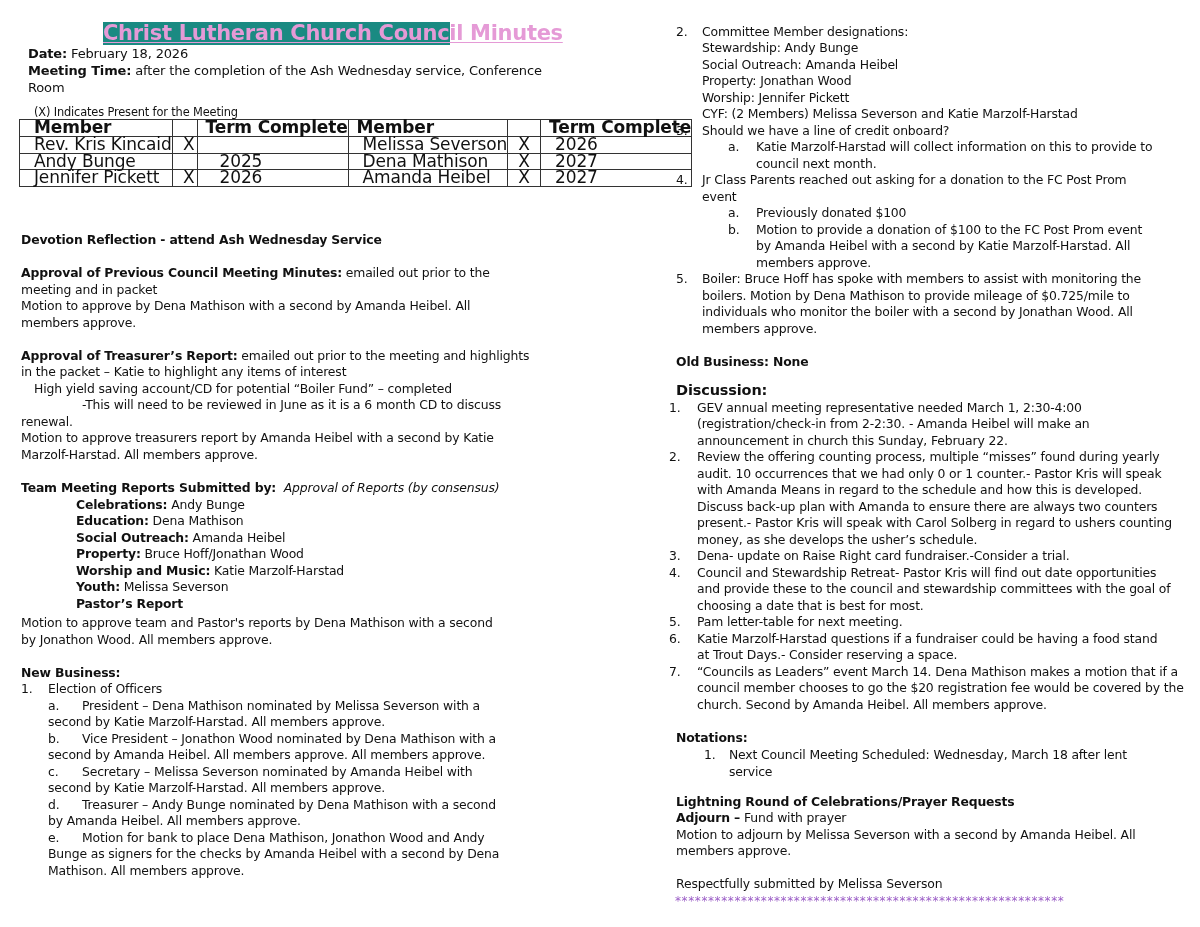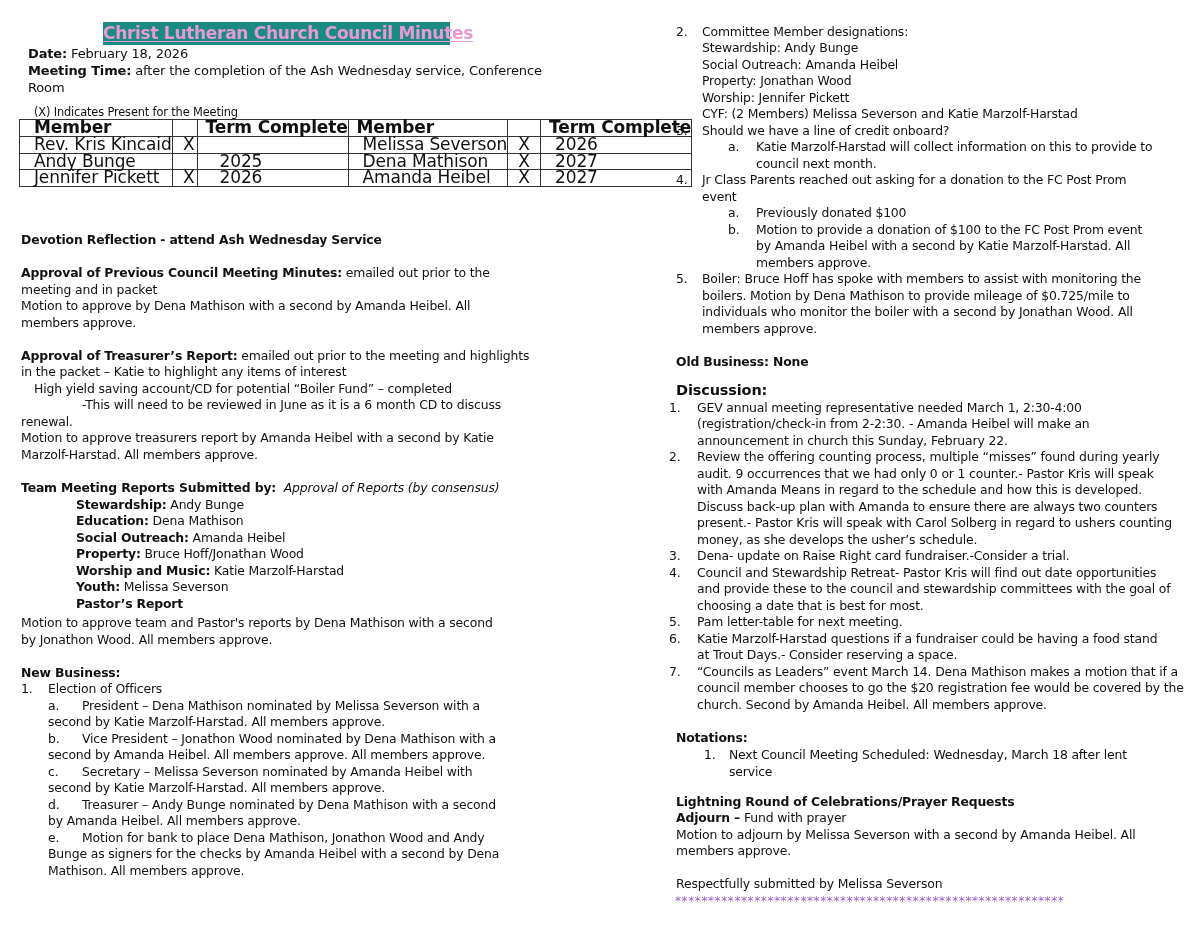--- a/index.html
+++ b/index.html
@@ -8,21 +8,21 @@
     font-family: "DejaVu Sans", sans-serif; color: #111111;
   }
   .ln {
     position: absolute; white-space: nowrap; font-size: 12.4px; line-height: 16px;
     letter-spacing: -0.15px;
   }
   .ln b, .b { font-weight: bold; }
   .ln i { font-style: italic; }
   .title {
     position: absolute; left: 103px; top: 22px; width: 347px; height: 23px;
-    background: #1a8a82; color: #e59ad6; font-weight: bold; font-size: 17px;
+    background: #1a8a82; color: #e59ad6; font-weight: bold; font-size: 21px;
     line-height: 23px; text-align: center; text-decoration: underline;
     text-decoration-thickness: 1px; text-underline-offset: 2px;
     letter-spacing: -0.3px; white-space: nowrap;
   }
   .small { font-size: 11.4px; }
   table.att {
     position: absolute; left: 19px; top: 119px; border-collapse: collapse;
     font-size: 17px; letter-spacing: -0.15px;
   }
   table.att td, table.att th {
@@ -101,21 +101,21 @@
 
 <div class="ln" style="left:21px;top:348px;"><b>Approval of Treasurer’s Report:</b><span>  emailed out prior to the meeting and highlights</span></div>
 <div class="ln" style="left:21px;top:364px;">in the packet – Katie to highlight any items of interest</div>
 <div class="ln" style="left:34px;top:381px;">High yield saving account/CD for potential “Boiler Fund” – completed</div>
 <div class="ln" style="left:82px;top:397px;">-This will need to be reviewed in June as it is a 6 month CD to discuss</div>
 <div class="ln" style="left:21px;top:414px;">renewal.</div>
 <div class="ln" style="left:21px;top:430px;">Motion to approve treasurers report by Amanda Heibel with a second by Katie</div>
 <div class="ln" style="left:21px;top:447px;">Marzolf-Harstad.  All members approve.</div>
 
 <div class="ln" style="left:21px;top:480px;"><b>Team Meeting Reports Submitted by:</b>&nbsp; <i>Approval of Reports (by consensus)</i></div>
-<div class="ln" style="left:76px;top:497px;"><b>Stewardship:</b><span> Andy Bunge</span></div>
+<div class="ln" style="left:76px;top:497px;"><b>Celebrations:</b><span> Andy Bunge</span></div>
 <div class="ln" style="left:76px;top:513px;"><b>Education:</b><span> Dena Mathison</span></div>
 <div class="ln" style="left:76px;top:530px;"><b>Social Outreach:</b><span> Amanda Heibel</span></div>
 <div class="ln" style="left:76px;top:546px;"><b>Property:</b><span>  Bruce Hoff/Jonathan Wood</span></div>
 <div class="ln" style="left:76px;top:563px;"><b>Worship and Music:</b><span> Katie Marzolf-Harstad</span></div>
 <div class="ln" style="left:76px;top:579px;"><b>Youth:</b><span> Melissa Severson</span></div>
 <div class="ln" style="left:76px;top:596px;"><b>Pastor’s Report</b><span></span></div>
 <div class="ln" style="left:21px;top:615px;">Motion to approve team and Pastor's reports by Dena Mathison with a second</div>
 <div class="ln" style="left:21px;top:632px;">by Jonathon Wood. All members approve.</div>
 
 <div class="ln b" style="left:21px;top:665px;">New Business:</div>
@@ -177,21 +177,21 @@
 
 <div class="ln disc-h" style="left:676px;top:382px;">Discussion:</div>
 
 <div class="ln" style="left:669px;top:400px;">1.</div>
 <div class="ln" style="left:697px;top:400px;">GEV annual meeting representative needed March 1, 2:30-4:00</div>
 <div class="ln" style="left:697px;top:416px;">(registration/check-in from 2-2:30. - Amanda Heibel will make an</div>
 <div class="ln" style="left:697px;top:433px;">announcement in church this Sunday, February 22.</div>
 
 <div class="ln" style="left:669px;top:449px;">2.</div>
 <div class="ln" style="left:697px;top:449px;">Review the offering counting process, multiple “misses” found during yearly</div>
-<div class="ln" style="left:697px;top:466px;">audit.  9 occurrences that we had only 0 or 1 counter.- Pastor Kris will speak</div>
+<div class="ln" style="left:697px;top:466px;">audit.  10 occurrences that we had only 0 or 1 counter.- Pastor Kris will speak</div>
 <div class="ln" style="left:697px;top:482px;">with Amanda Means in regard to the schedule and how this is developed.</div>
 <div class="ln" style="left:697px;top:499px;">Discuss back-up plan with Amanda to ensure there are always two counters</div>
 <div class="ln" style="left:697px;top:515px;">present.- Pastor Kris will speak with Carol Solberg in regard to ushers counting</div>
 <div class="ln" style="left:697px;top:532px;">money, as she develops the usher’s schedule.</div>
 
 <div class="ln" style="left:669px;top:548px;">3.</div>
 <div class="ln" style="left:697px;top:548px;">Dena- update on Raise Right card fundraiser.-Consider a trial.</div>
 
 <div class="ln" style="left:669px;top:565px;">4.</div>
 <div class="ln" style="left:697px;top:565px;">Council and Stewardship Retreat- Pastor Kris will find out date opportunities</div>

